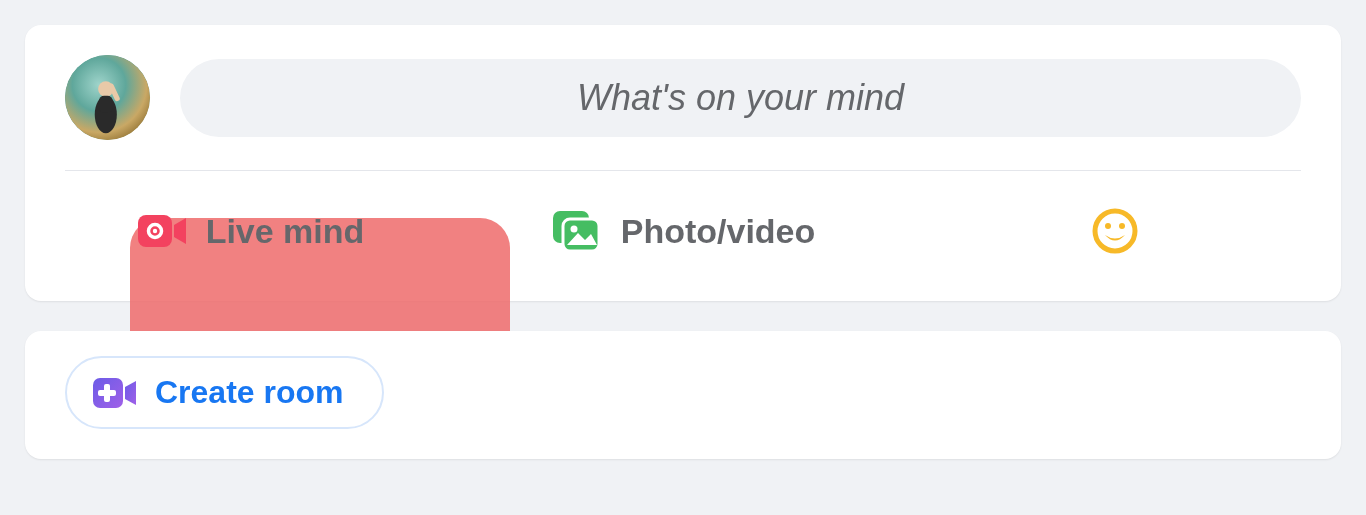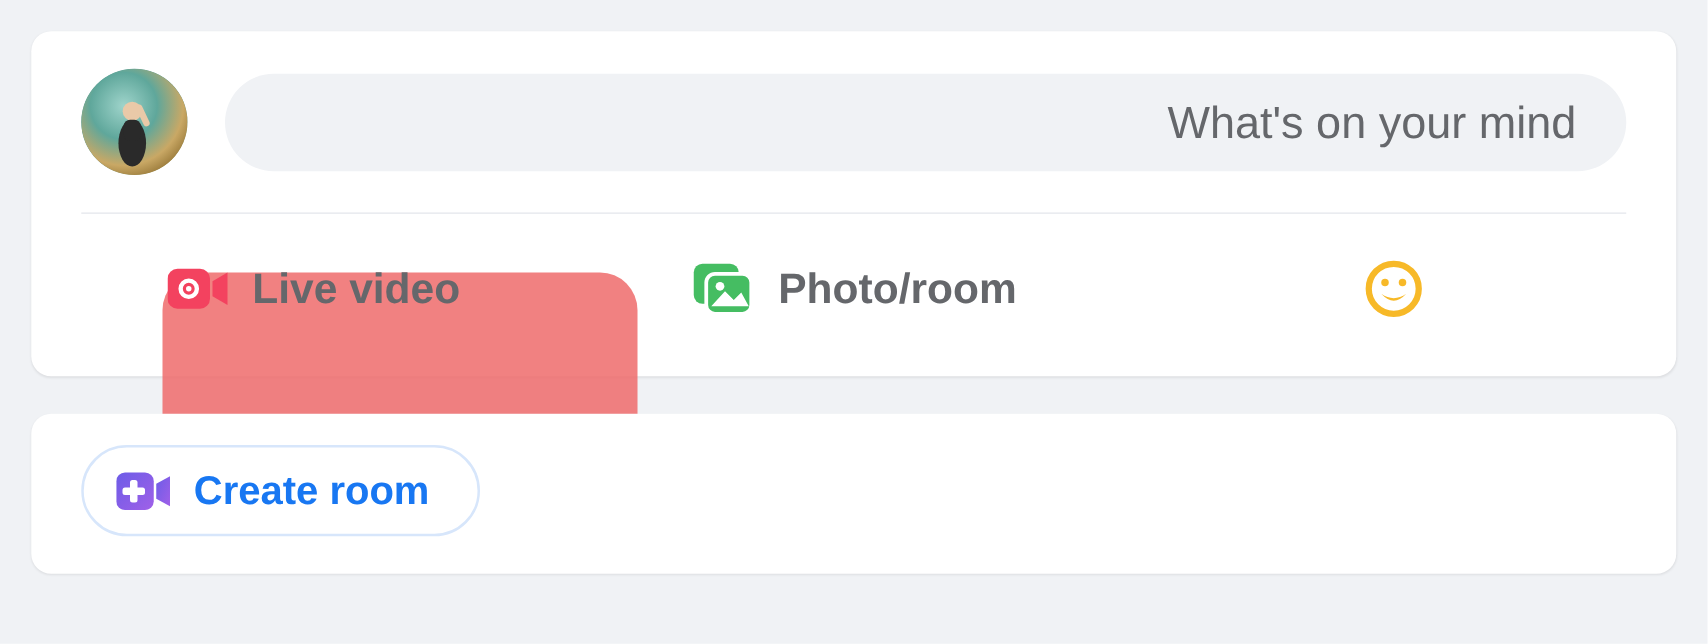--- a/index.html
+++ b/index.html
@@ -38,21 +38,22 @@
     flex: 1;
     background: #f0f2f5;
     border-radius: 60px;
     height: 78px;
     border: none;
     outline: none;
     font-size: 36px;
     color: #65676b;
     padding: 0 40px;
     cursor: pointer;
-    text-align: right;
+    text-align: center;
+    font-style: italic;
   }
   .compose-input::placeholder { color: #65676b; }
   .divider {
     border: none;
     border-top: 1px solid #e4e6eb;
     margin: 10px 40px 0 40px;
   }
   .action-row {
     display: flex;
     align-items: center;
@@ -145,33 +146,33 @@
 
     <div class="action-btn" style="position:relative; z-index:1;">
       <span class="icon">
         <svg width="50" height="40" viewBox="0 0 50 40">
           <rect x="0" y="4" width="34" height="32" rx="8" fill="#f3425f"></rect>
           <circle cx="17" cy="20" r="6.5" fill="none" stroke="#ffffff" stroke-width="3.5"></circle>
           <circle cx="17" cy="20" r="2.2" fill="#ffffff"></circle>
           <path d="M36 14 L48 7 V33 L36 26 Z" fill="#f3425f"></path>
         </svg>
       </span>
-      <span>Live video</span>
+      <span>Live mind</span>
     </div>
 
     <div class="action-btn">
       <span class="icon">
         <svg width="52" height="44" viewBox="0 0 52 44">
           <rect x="2" y="2" width="36" height="32" rx="7" fill="#45bd62"></rect>
           <rect x="12" y="10" width="36" height="32" rx="7" fill="#45bd62" stroke="#ffffff" stroke-width="3"></rect>
           <circle cx="23" cy="20" r="3.5" fill="#ffffff"></circle>
           <path d="M16 36 L27 24 L34 31 L40 25 L46 36 Z" fill="#ffffff"></path>
         </svg>
       </span>
-      <span>Photo/room</span>
+      <span>Photo/video</span>
     </div>
 
     <div class="action-btn">
       <span class="icon">
         <svg width="46" height="46" viewBox="0 0 46 46">
           <circle cx="23" cy="23" r="20" fill="none" stroke="#f7b928" stroke-width="5"></circle>
           <circle cx="16" cy="18" r="3" fill="#f7b928"></circle>
           <circle cx="30" cy="18" r="3" fill="#f7b928"></circle>
           <path d="M13 27 Q23 38 33 27 Q23 34 13 27 Z" fill="#f7b928"></path>
         </svg>

